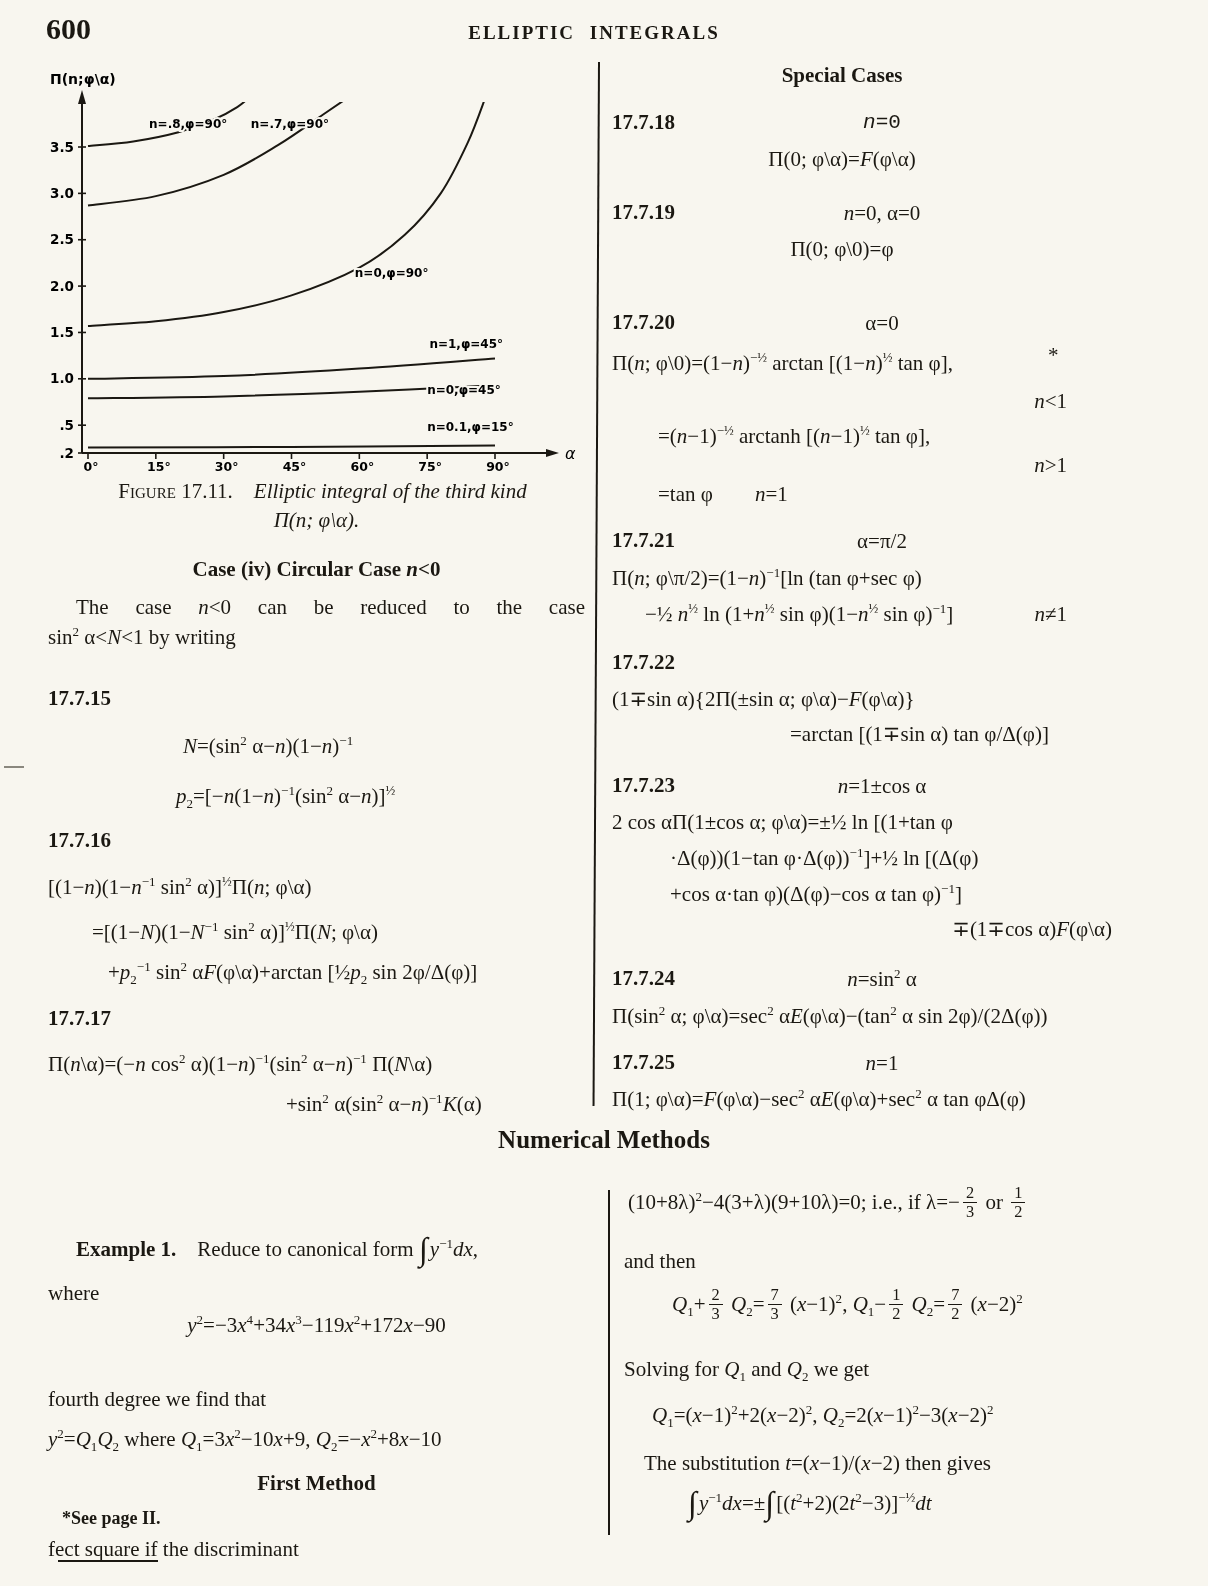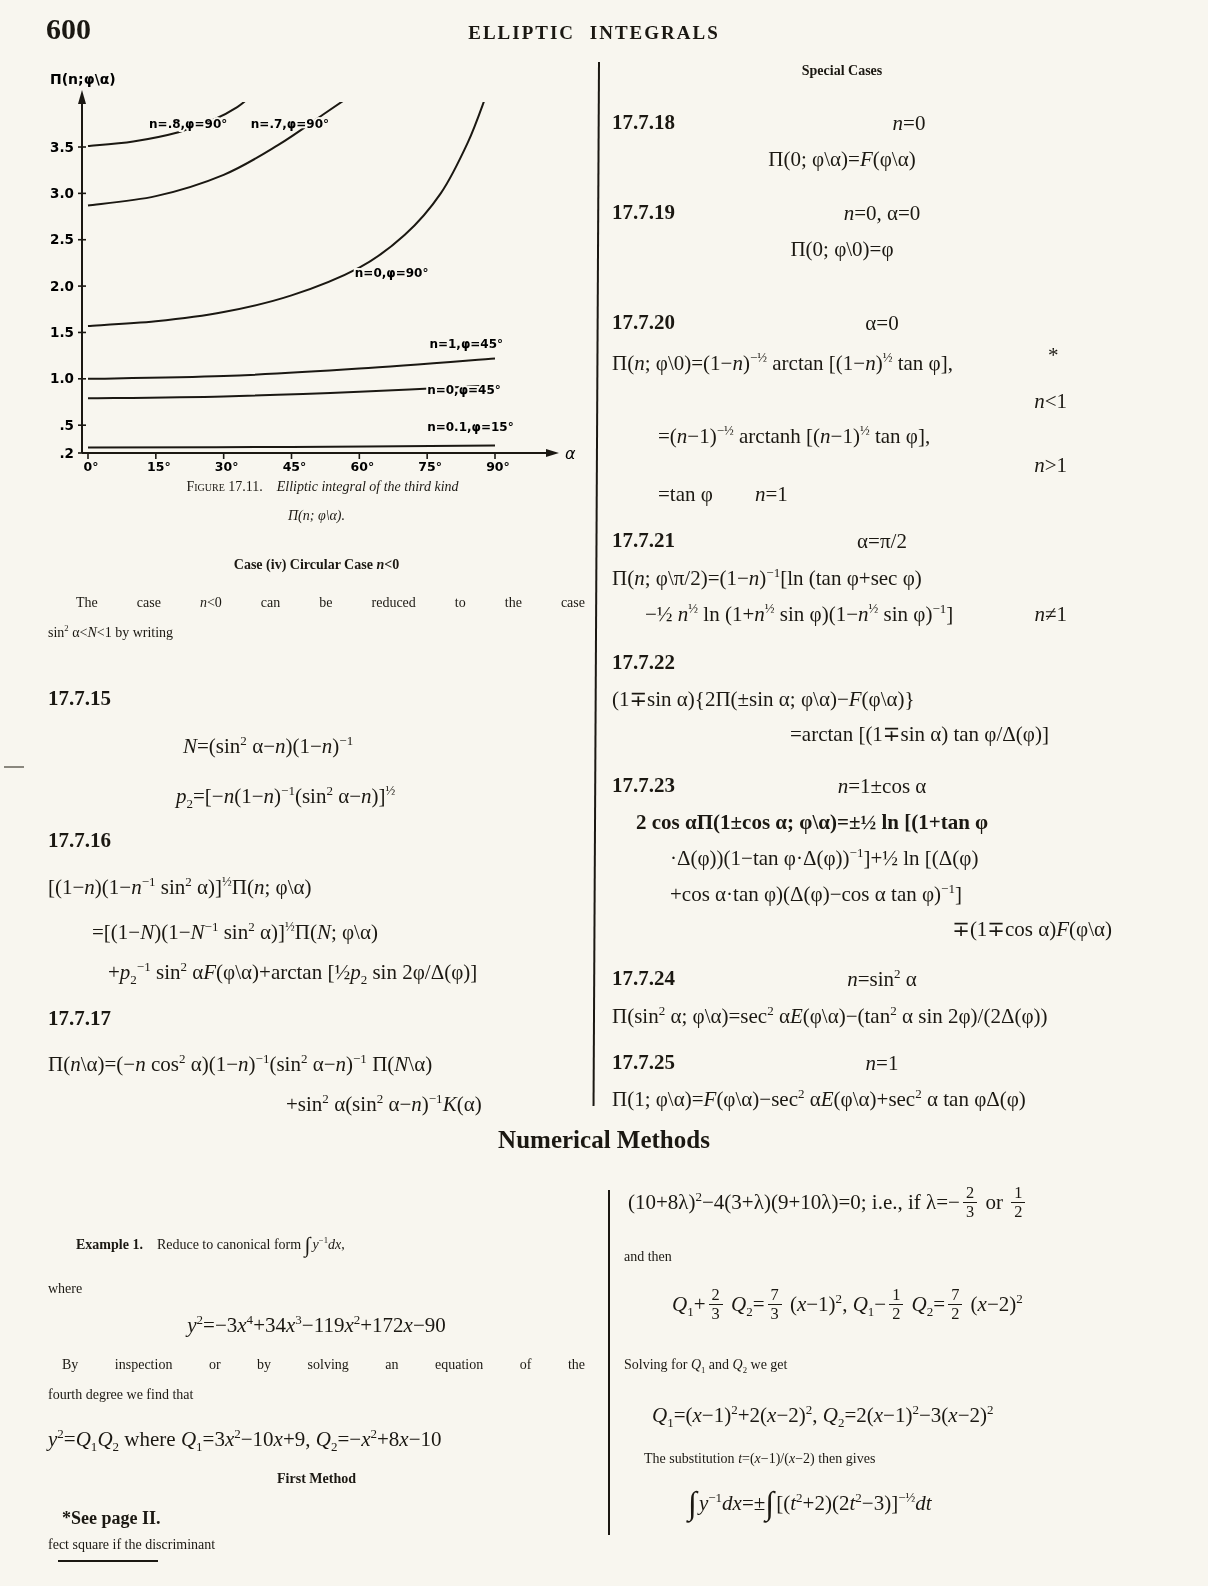--- a/index.html
+++ b/index.html
@@ -1,21 +1,21 @@
 <!DOCTYPE html>
 <html><head>
 <meta charset="utf-8">
 <style>
   html,body{margin:0;padding:0;background:#e8e6e0;}
   #page{position:relative;width:1208px;height:1586px;background:#f8f6ef;color:#1b1812;
         font-family:"Liberation Serif", serif;overflow:hidden;}
   .abs{position:absolute;}
   .eqnum{font-weight:bold;font-size:21px;}
   .fml{font-size:21px;white-space:nowrap;line-height:1.25;}
-  .txt{font-size:14px;line-height:1.3;}
+  .txt{font-size:21px;line-height:1.3;}
   .ctr{text-align:center;}
   .rt{text-align:right;}
   .bold{font-weight:bold;}
   .just{text-align:justify;text-align-last:justify;}
   .sc{font-variant:small-caps;}
   sup{font-size:0.62em;line-height:0;}
   sub{font-size:0.62em;line-height:0;}
   i{font-style:italic;}
   .frac{display:inline-flex;flex-direction:column;vertical-align:middle;text-align:center;
         font-size:0.78em;line-height:1.08;margin:0 3px;position:relative;top:-2px;}
@@ -118,21 +118,21 @@
   <div class="abs fml" style="left:92px;top:919px;">=[(1−<i>N</i>)(1−<i>N</i><sup>−1</sup> sin<sup>2</sup> α)]<sup>½</sup>Π(<i>N</i>; φ\α)</div>
   <div class="abs fml" style="left:108px;top:959px;">+<i>p</i><sub>2</sub><sup>−1</sup> sin<sup>2</sup> α<i>F</i>(φ\α)+arctan [½<i>p</i><sub>2</sub> sin 2φ/Δ(φ)]</div>
 
   <div class="abs eqnum" style="left:48px;top:1006px;">17.7.17</div>
   <div class="abs fml" style="left:48px;top:1051px;">Π(<i>n</i>\α)=(−<i>n</i> cos<sup>2</sup> α)(1−<i>n</i>)<sup>−1</sup>(sin<sup>2</sup> α−<i>n</i>)<sup>−1</sup> Π(<i>N</i>\α)</div>
   <div class="abs fml" style="left:286px;top:1091px;">+sin<sup>2</sup> α(sin<sup>2</sup> α−<i>n</i>)<sup>−1</sup><i>K</i>(α)</div>
 
   <div class="abs ctr txt bold" style="left:612px;top:62px;width:460px;">Special Cases</div>
 
   <div class="abs eqnum" style="left:612px;top:110px;">17.7.18</div>
-  <div class="abs ctr fml" style="left:679px;top:110px;width:460px;"><i>n</i>=0</div>
+  <div class="abs ctr fml" style="left:652px;top:110px;width:460px;font-family:Liberation Mono, monospace;"><i>n</i>=0</div>
   <div class="abs ctr fml" style="left:612px;top:146px;width:460px;">Π(0; φ\α)=<i>F</i>(φ\α)</div>
 
   <div class="abs eqnum" style="left:612px;top:200px;">17.7.19</div>
   <div class="abs ctr fml" style="left:652px;top:200px;width:460px;"><i>n</i>=0, α=0</div>
   <div class="abs ctr fml" style="left:612px;top:236px;width:460px;">Π(0; φ\0)=φ</div>
 
   <div class="abs eqnum" style="left:612px;top:310px;">17.7.20</div>
   <div class="abs ctr fml" style="left:652px;top:310px;width:460px;">α=0</div>
   <div class="abs fml" style="left:612px;top:350px;">Π(<i>n</i>; φ\0)=(1−<i>n</i>)<sup>−½</sup> arctan [(1−<i>n</i>)<sup>½</sup> tan φ],</div>
   <div class="abs fml" style="left:1048px;top:342px;">*</div>
@@ -146,38 +146,37 @@
   <div class="abs fml" style="left:612px;top:565px;">Π(<i>n</i>; φ\π/2)=(1−<i>n</i>)<sup>−1</sup>[ln (tan φ+sec φ)</div>
   <div class="abs fml" style="left:645px;top:601px;">−½ <i>n</i><sup>½</sup> ln (1+<i>n</i><sup>½</sup> sin φ)(1−<i>n</i><sup>½</sup> sin φ)<sup>−1</sup>]</div>
   <div class="abs rt fml" style="left:612px;top:601px;width:455px;"><i>n</i>≠1</div>
 
   <div class="abs eqnum" style="left:612px;top:650px;">17.7.22</div>
   <div class="abs fml" style="left:612px;top:686px;">(1∓sin α){2Π(±sin α; φ\α)−<i>F</i>(φ\α)}</div>
   <div class="abs fml" style="left:790px;top:721px;">=arctan [(1∓sin α) tan φ/Δ(φ)]</div>
 
   <div class="abs eqnum" style="left:612px;top:773px;">17.7.23</div>
   <div class="abs ctr fml" style="left:652px;top:773px;width:460px;"><i>n</i>=1±cos α</div>
-  <div class="abs fml" style="left:636px;top:809px;font-weight:bold;">2 cos αΠ(1±cos α; φ\α)=±½ ln [(1+tan φ</div>
+  <div class="abs fml" style="left:612px;top:809px;">2 cos αΠ(1±cos α; φ\α)=±½ ln [(1+tan φ</div>
   <div class="abs fml" style="left:670px;top:845px;">·Δ(φ))(1−tan φ·Δ(φ))<sup>−1</sup>]+½ ln [(Δ(φ)</div>
   <div class="abs fml" style="left:670px;top:881px;">+cos α·tan φ)(Δ(φ)−cos α tan φ)<sup>−1</sup>]</div>
   <div class="abs rt fml" style="left:612px;top:916px;width:500px;">∓(1∓cos α)<i>F</i>(φ\α)</div>
 
   <div class="abs eqnum" style="left:612px;top:966px;">17.7.24</div>
   <div class="abs ctr fml" style="left:652px;top:966px;width:460px;"><i>n</i>=sin<sup>2</sup> α</div>
   <div class="abs fml" style="left:612px;top:1003px;">Π(sin<sup>2</sup> α; φ\α)=sec<sup>2</sup> α<i>E</i>(φ\α)−(tan<sup>2</sup> α sin 2φ)/(2Δ(φ))</div>
 
   <div class="abs eqnum" style="left:612px;top:1050px;">17.7.25</div>
   <div class="abs ctr fml" style="left:652px;top:1050px;width:460px;"><i>n</i>=1</div>
   <div class="abs fml" style="left:612px;top:1086px;">Π(1; φ\α)=<i>F</i>(φ\α)−sec<sup>2</sup> α<i>E</i>(φ\α)+sec<sup>2</sup> α tan φΔ(φ)</div>
 
   <div class="abs ctr" style="left:404px;top:1126px;width:400px;font-size:25px;font-weight:bold;">Numerical Methods</div>
   <div class="abs txt" style="left:76px;top:1236px;white-space:nowrap;"><b>Example 1.</b> Reduce to canonical form <span class="int">∫</span><i>y</i><sup>−1</sup><i>dx</i>,</div>
   <div class="abs txt" style="left:48px;top:1280px;">where</div>
   <div class="abs ctr fml" style="left:48px;top:1312px;width:537px;"><i>y</i><sup>2</sup>=−3<i>x</i><sup>4</sup>+34<i>x</i><sup>3</sup>−119<i>x</i><sup>2</sup>+172<i>x</i>−90</div>
-  <div class="abs txt just" style="left:48px;top:1356px;width:537px;text-indent:14px;">By inspection or by solving an equation of the</div>
   <div class="abs txt" style="left:48px;top:1386px;">fourth degree we find that</div>
   <div class="abs fml" style="left:48px;top:1426px;"><i>y</i><sup>2</sup>=<i>Q</i><sub>1</sub><i>Q</i><sub>2</sub> where <i>Q</i><sub>1</sub>=3<i>x</i><sup>2</sup>−10<i>x</i>+9, <i>Q</i><sub>2</sub>=−<i>x</i><sup>2</sup>+8<i>x</i>−10</div>
   <div class="abs ctr txt bold" style="left:48px;top:1470px;width:537px;">First Method</div>
   <div class="abs txt" style="left:48px;top:1536px;">fect square if the discriminant</div>
   <div class="abs" style="left:58px;top:1560px;width:100px;height:2px;background:#1b1812;"></div>
   <div class="abs bold" style="left:62px;top:1508px;font-size:18px;">*See page II.</div>
 
   <div class="abs fml" style="left:628px;top:1186px;">(10+8λ)<sup>2</sup>−4(3+λ)(9+10λ)=0; i.e., if λ=−<span class="frac">
         <span>2</span>
         <span>3</span>

